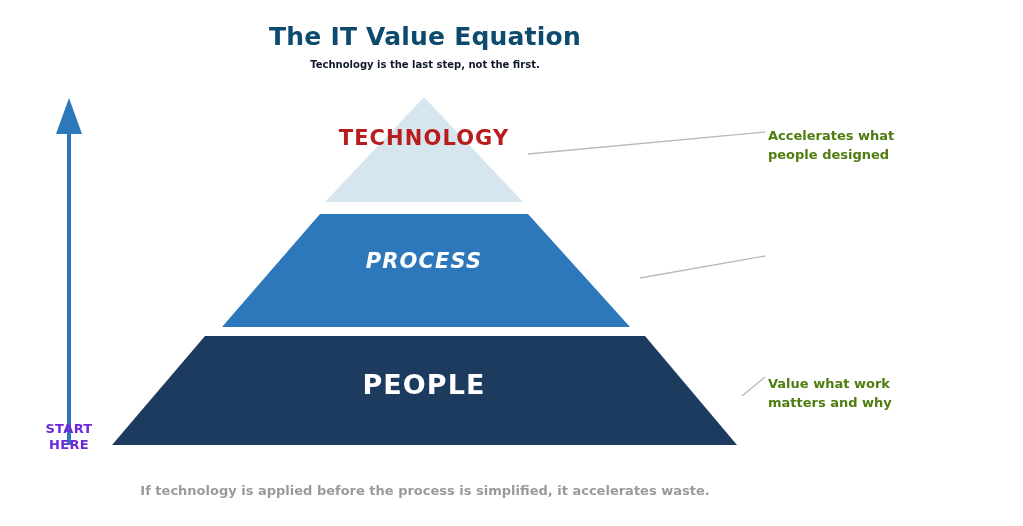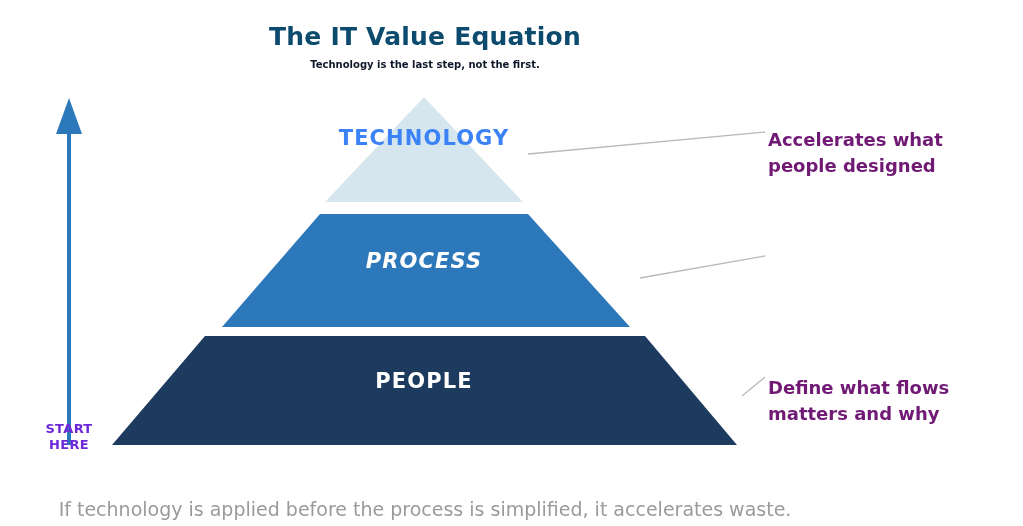--- a/index.html
+++ b/index.html
@@ -59,46 +59,46 @@
     text-align: center;
     font-weight: bold;
     white-space: nowrap;
   }
   .tier-label.technology {
     left: 0;
     top: 126px;
     width: 848px;
     font-size: 21px;
     letter-spacing: 1.1px;
-    color: #3b82f6;
+    color: #b91c1c;
   }
   .tier-label.process {
     left: 0;
     top: 249px;
     width: 848px;
     font-size: 21px;
     letter-spacing: 1.1px;
     color: #ffffff;
     font-style: italic;
   }
   .tier-label.people {
     left: 0;
     top: 369px;
     width: 848px;
-    font-size: 21px;
+    font-size: 27px;
     letter-spacing: 1.1px;
     color: #ffffff;
   }
 
   
   .annotation {
     position: absolute;
-    font-size: 18px;
+    font-size: 13px;
     font-weight: bold;
-    color: #701a75;
+    color: #4d7c0f;
     line-height: 1.45;
     white-space: pre-line;
   }
   .ann-tech   { left: 768px; top: 127px; }
   .ann-proc   { left: 768px; top: 250px; }
   .ann-people { left: 768px; top: 375px; }
 
   
   .start-label {
     position: absolute;
@@ -110,26 +110,26 @@
     font-weight: bold;
     color: #6d28d9;
     line-height: 1.25;
     letter-spacing: 0.3px;
     white-space: pre-line;
   }
 
   
   .footer-caption {
     position: absolute;
-    top: 498px;
+    top: 483px;
     left: 0;
     width: 850px;
     text-align: center;
-    font-size: 19px;
-    font-weight: normal;
+    font-size: 13px;
+    font-weight: bold;
     color: #9a9a9a;
     line-height: 1.2;
   }
 </style>
 </head>
 <body>
 
 <div id="infographic">
 
   <div class="header">
@@ -158,21 +158,21 @@
   <div class="tier-label technology">TECHNOLOGY</div>
 
   <div class="tier-label process">PROCESS</div>
 
   <div class="tier-label people">PEOPLE</div>
 
   <div class="annotation ann-tech">Accelerates what
 people designed</div>
 
 
-  <div class="annotation ann-people">Define what flows
+  <div class="annotation ann-people">Value what work
 matters and why</div>
 
   <div class="start-label">START
 HERE</div>
 
   <div class="footer-caption">If technology is applied before the process is simplified, it accelerates waste.</div>
 
 </div>
 
 </body></html>

